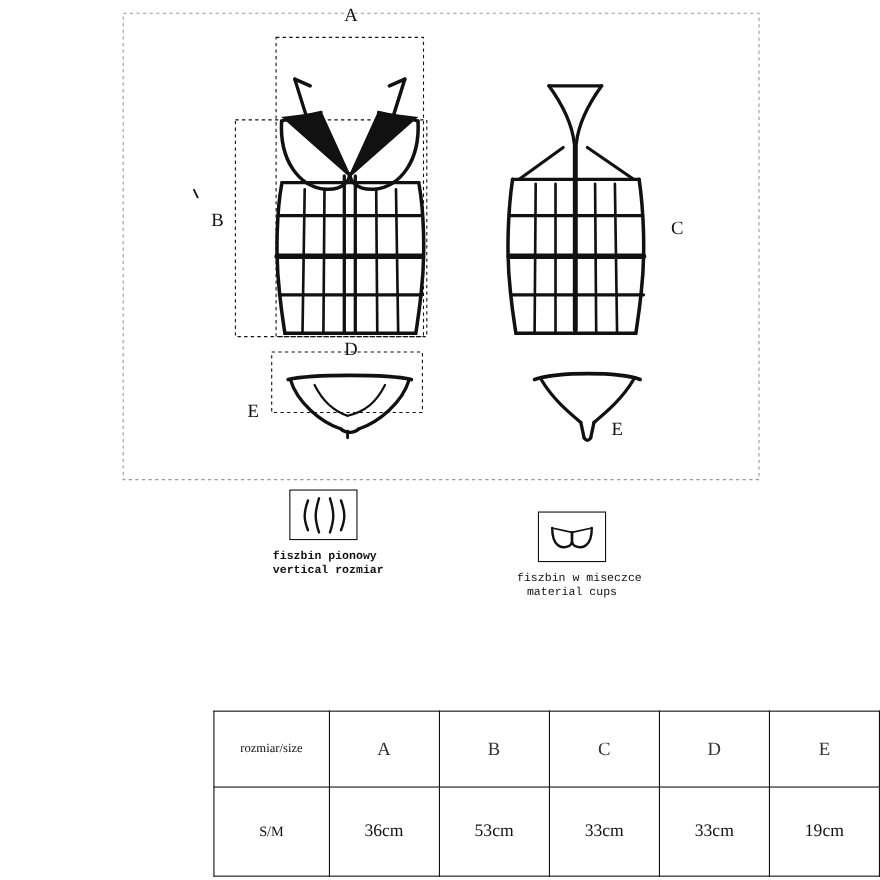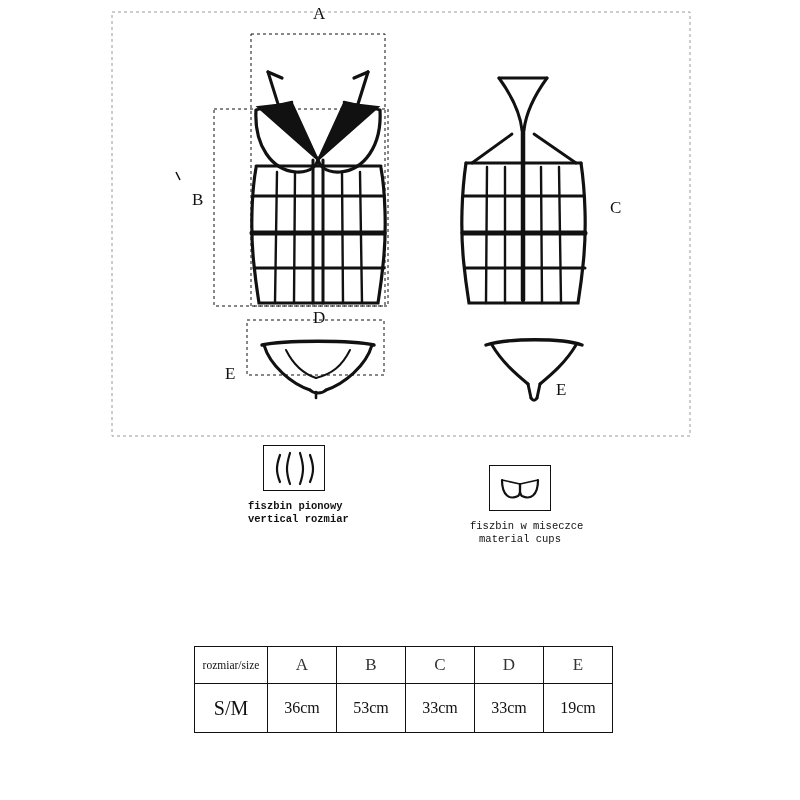--- a/index.html
+++ b/index.html
@@ -74,31 +74,31 @@
     position: absolute;
     left: 194px;
     top: 646px;
     border-collapse: collapse;
     font-family: "Liberation Serif", serif;
   }
   #size-table td, #size-table th {
     border: 1.5px solid #111;
     text-align: center;
     font-weight: normal;
-    padding: 0;
+    padding: 16px;
   }
   #size-table thead th {
     height: 36px;
   }
   #size-table tbody td {
     height: 48px;
   }
   .col-head { width: 72px; font-size: 11.5px; }
   .col-letter { width: 68px; font-size: 17px; color: #333; }
-  .row-size { font-size: 20px; }
+  .row-size { font-size: 13px; }
   .cell-val { font-size: 16px; }
 </style>
 </head>
 <body>
 
 <div id="diagram-area">
 
   <svg id="diagram-svg" width="800" height="560" viewBox="0 0 800 560">
 
     <rect x="112" y="12" width="578" height="424" fill="none" stroke="#9a9a9a" stroke-width="1" stroke-dasharray="3,3"></rect>

